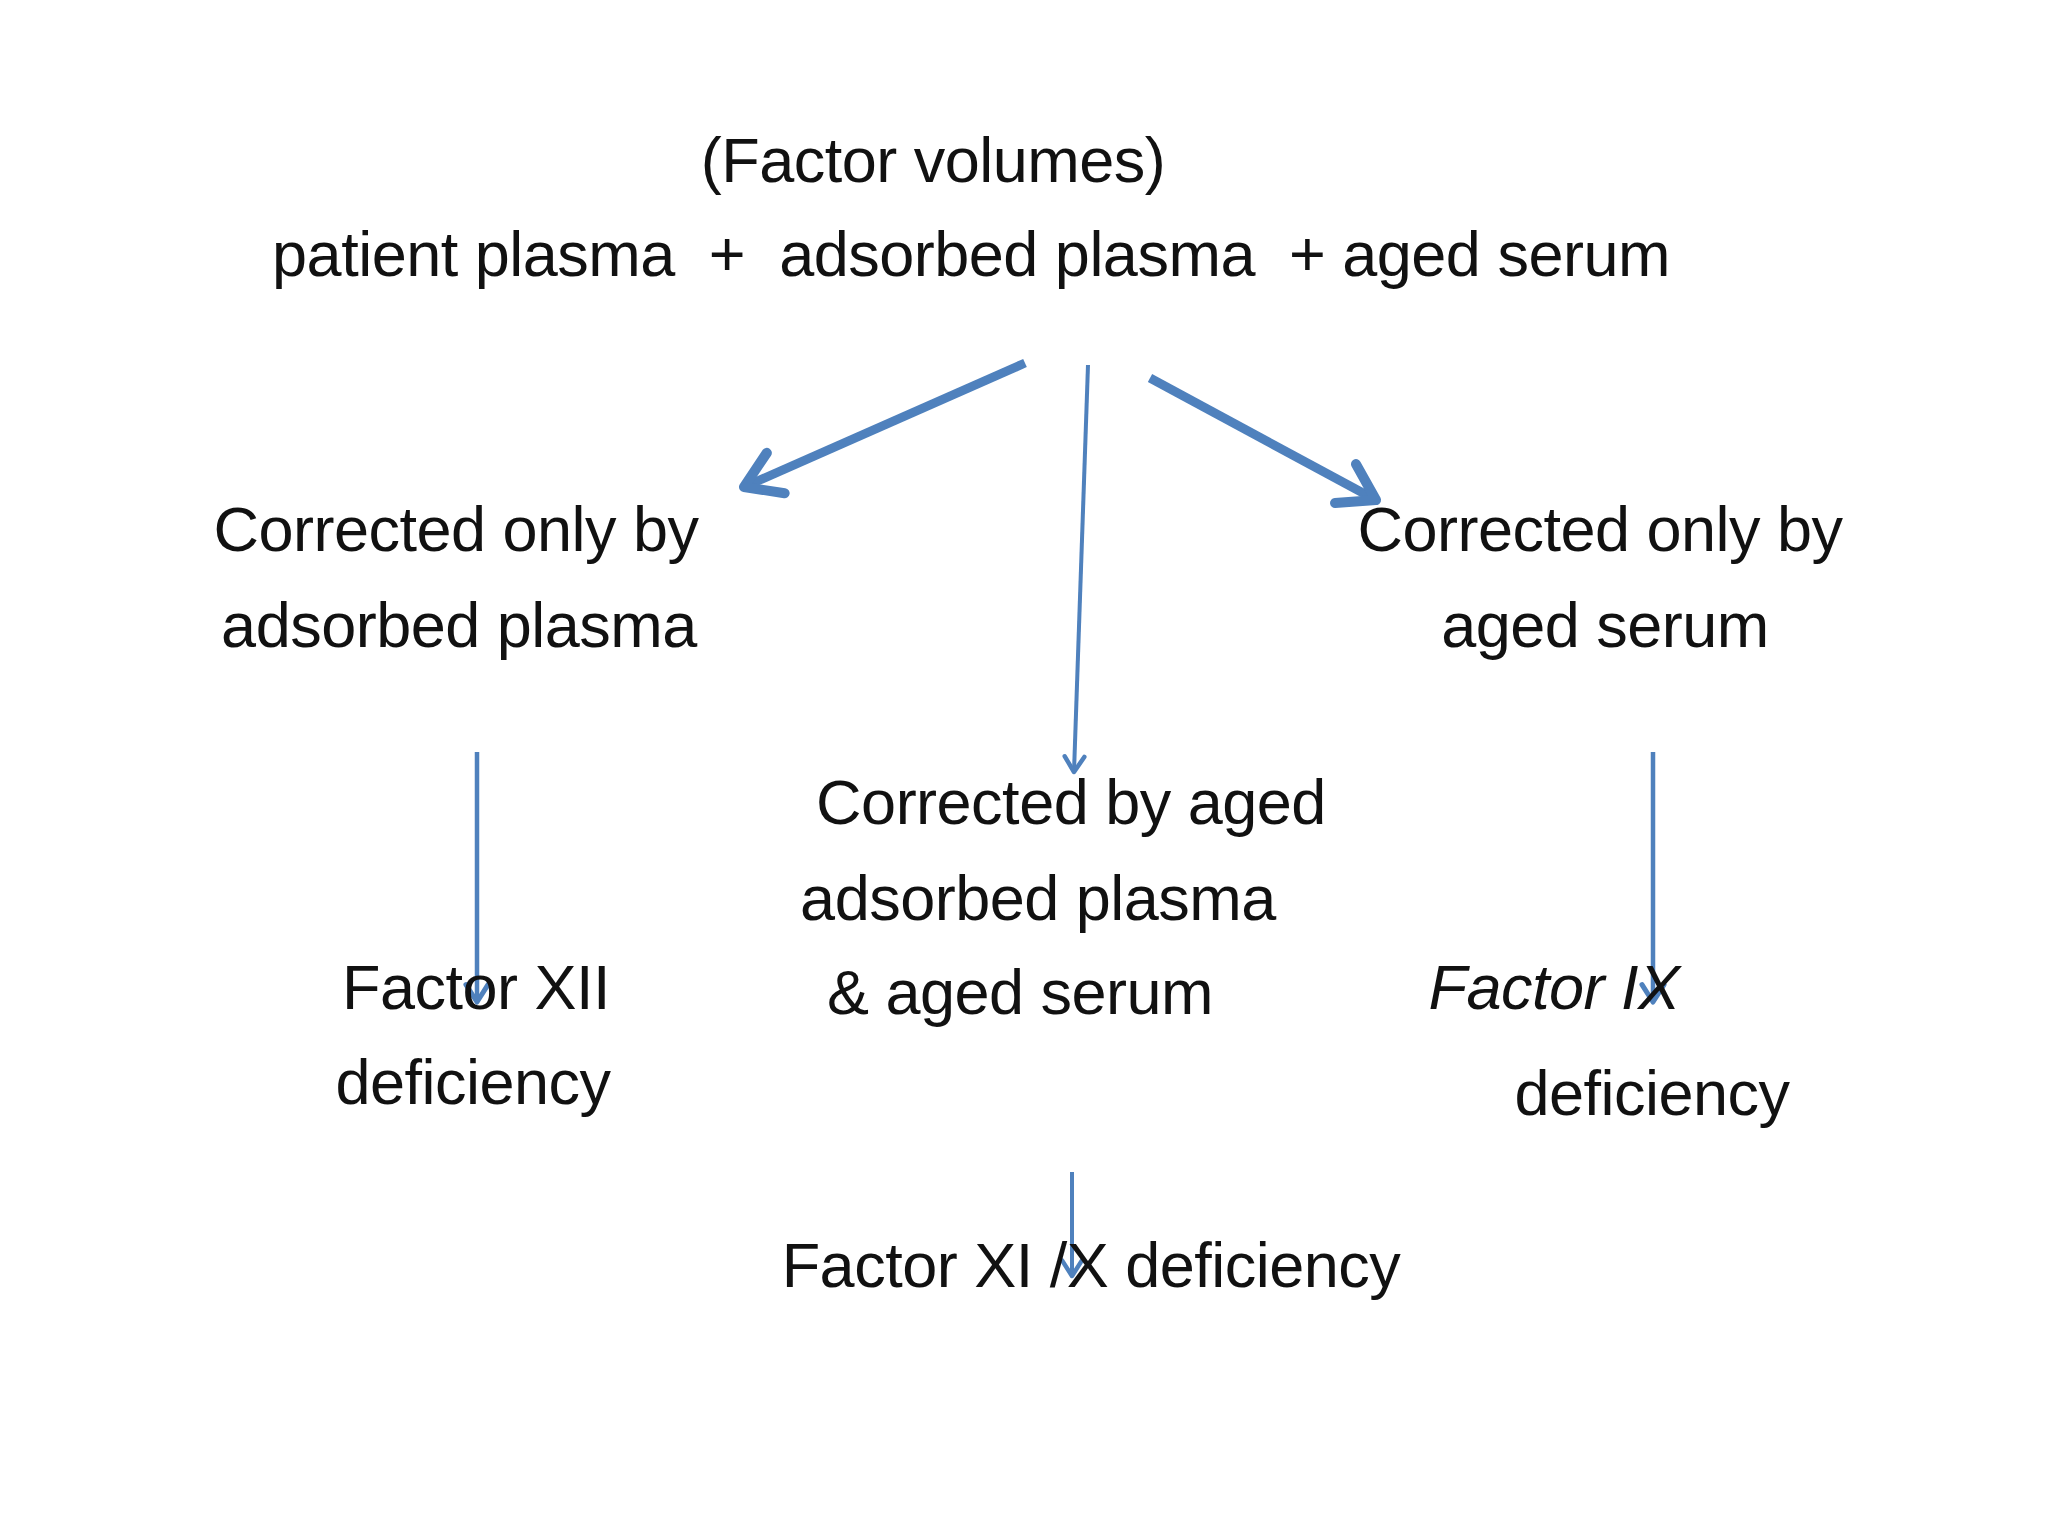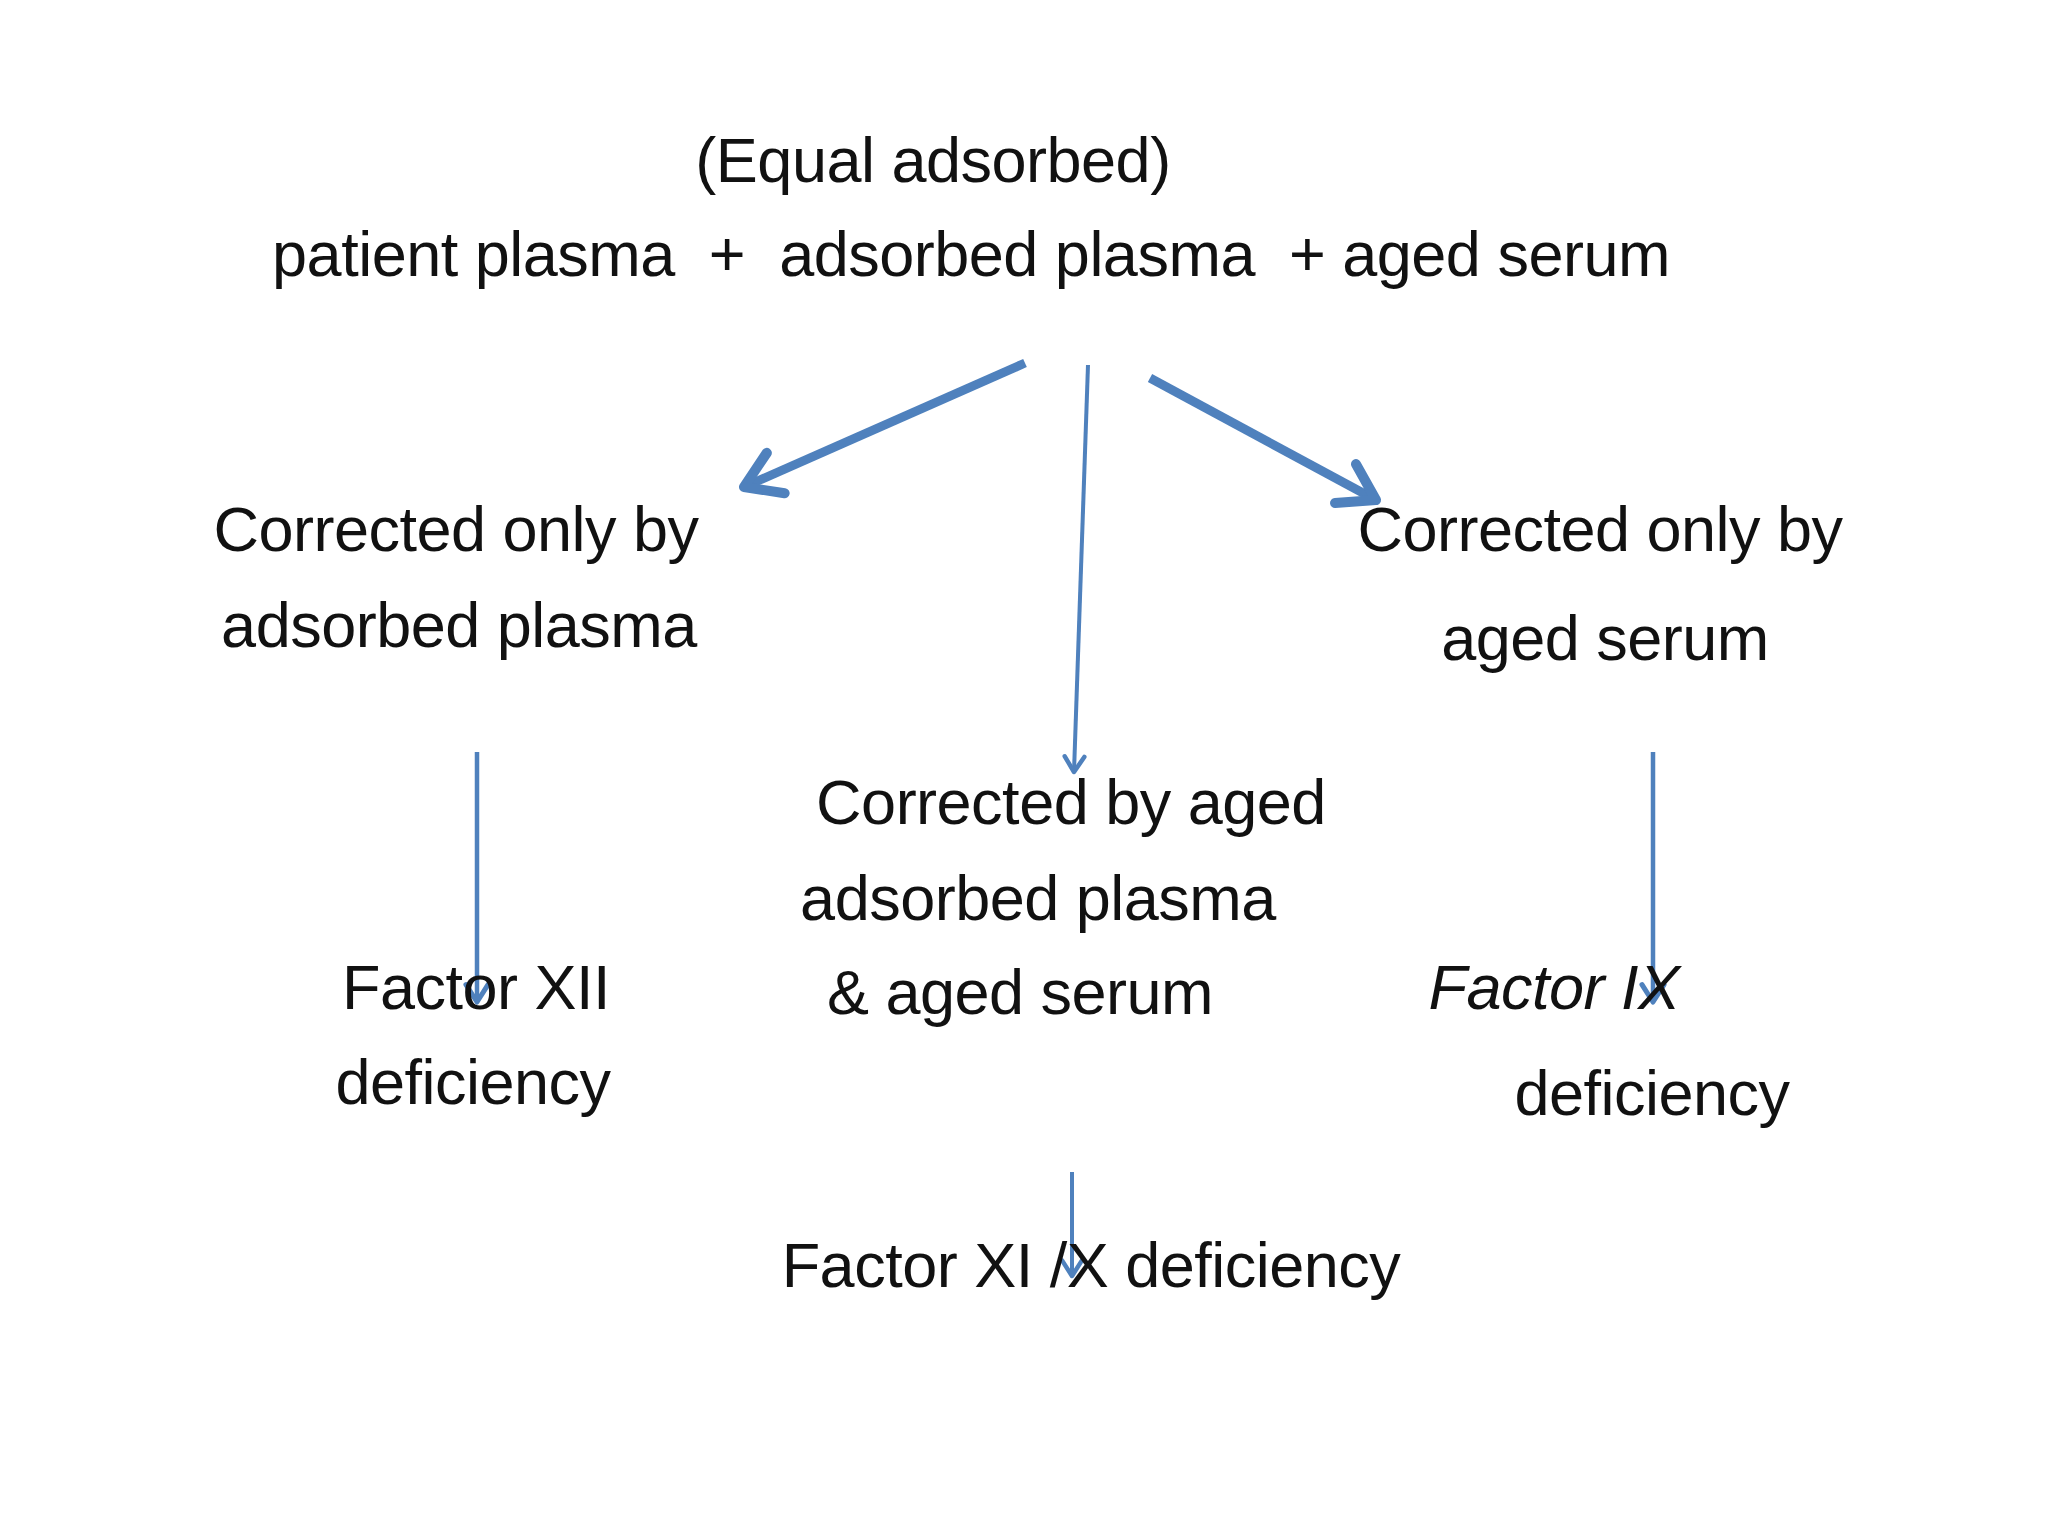--- a/index.html
+++ b/index.html
@@ -52,29 +52,29 @@
 
     <line x1="1150" y1="378" x2="1376" y2="500" stroke-width="9" marker-end="url(#ah)" stroke-linecap="butt" stroke="#4f81bd"></line>
 
     <line x1="477" y1="752" x2="477" y2="1002" stroke-width="4.5" marker-end="url(#ah)" stroke="#4f81bd"></line>
 
     <line x1="1653" y1="752" x2="1653" y2="1002" stroke-width="4.5" marker-end="url(#ah)" stroke="#4f81bd"></line>
 
     <line x1="1072" y1="1172" x2="1072" y2="1276" stroke-width="4" marker-end="url(#ah)" stroke="#4f81bd"></line>
   </svg>
 
-  <div class="txt" style="left:933px; top:124px;">(Equal adsorbed)</div>
+  <div class="txt" style="left:933px; top:124px;">(Factor volumes)</div>
 
   <div class="txt" style="left:971px; top:218px;">patient plasma  +  adsorbed plasma  + aged serum</div>
 
   <div class="txt" style="left:456px; top:493px;">Corrected only by</div>
   <div class="txt" style="left:459px; top:589px;">adsorbed plasma</div>
 
   <div class="txt" style="left:1600px; top:493px;">Corrected only by</div>
-  <div class="txt" style="left:1605px; top:589px;margin-top:13px;">aged serum</div>
+  <div class="txt" style="left:1605px; top:589px;">aged serum</div>
 
   <div class="txt" style="left:1071px; top:766px;">Corrected by aged</div>
   <div class="txt" style="left:1038px; top:862px;">adsorbed plasma</div>
   <div class="txt" style="left:1020px; top:956px;">&amp; aged serum</div>
 
   <div class="txt" style="left:476px; top:951px;text-align:center;">Factor XII</div>
   <div class="txt" style="left:473px; top:1046px;">deficiency</div>
 
   <div class="txt" style="left:1554px; top:951px;font-style:italic;">Factor IX</div>
   <div class="txt" style="left:1652px; top:1057px;">deficiency</div>

